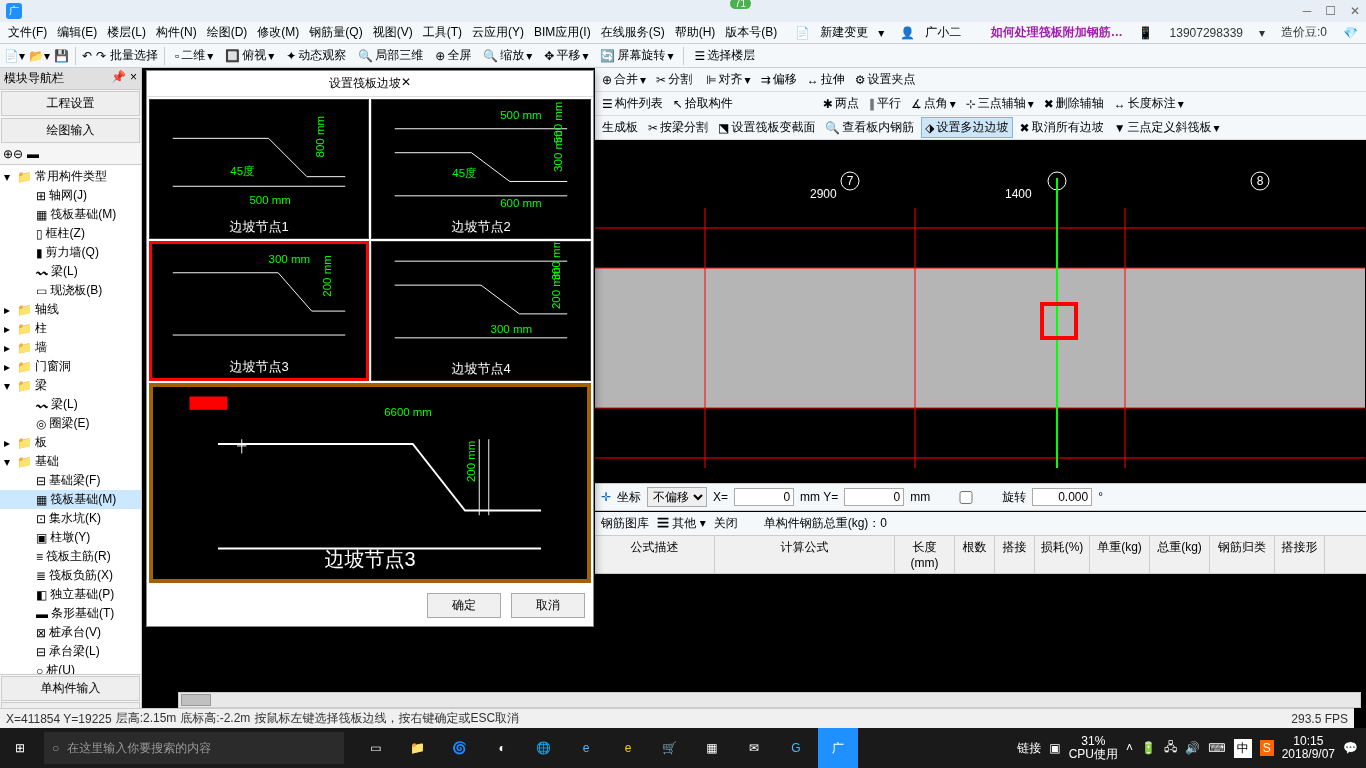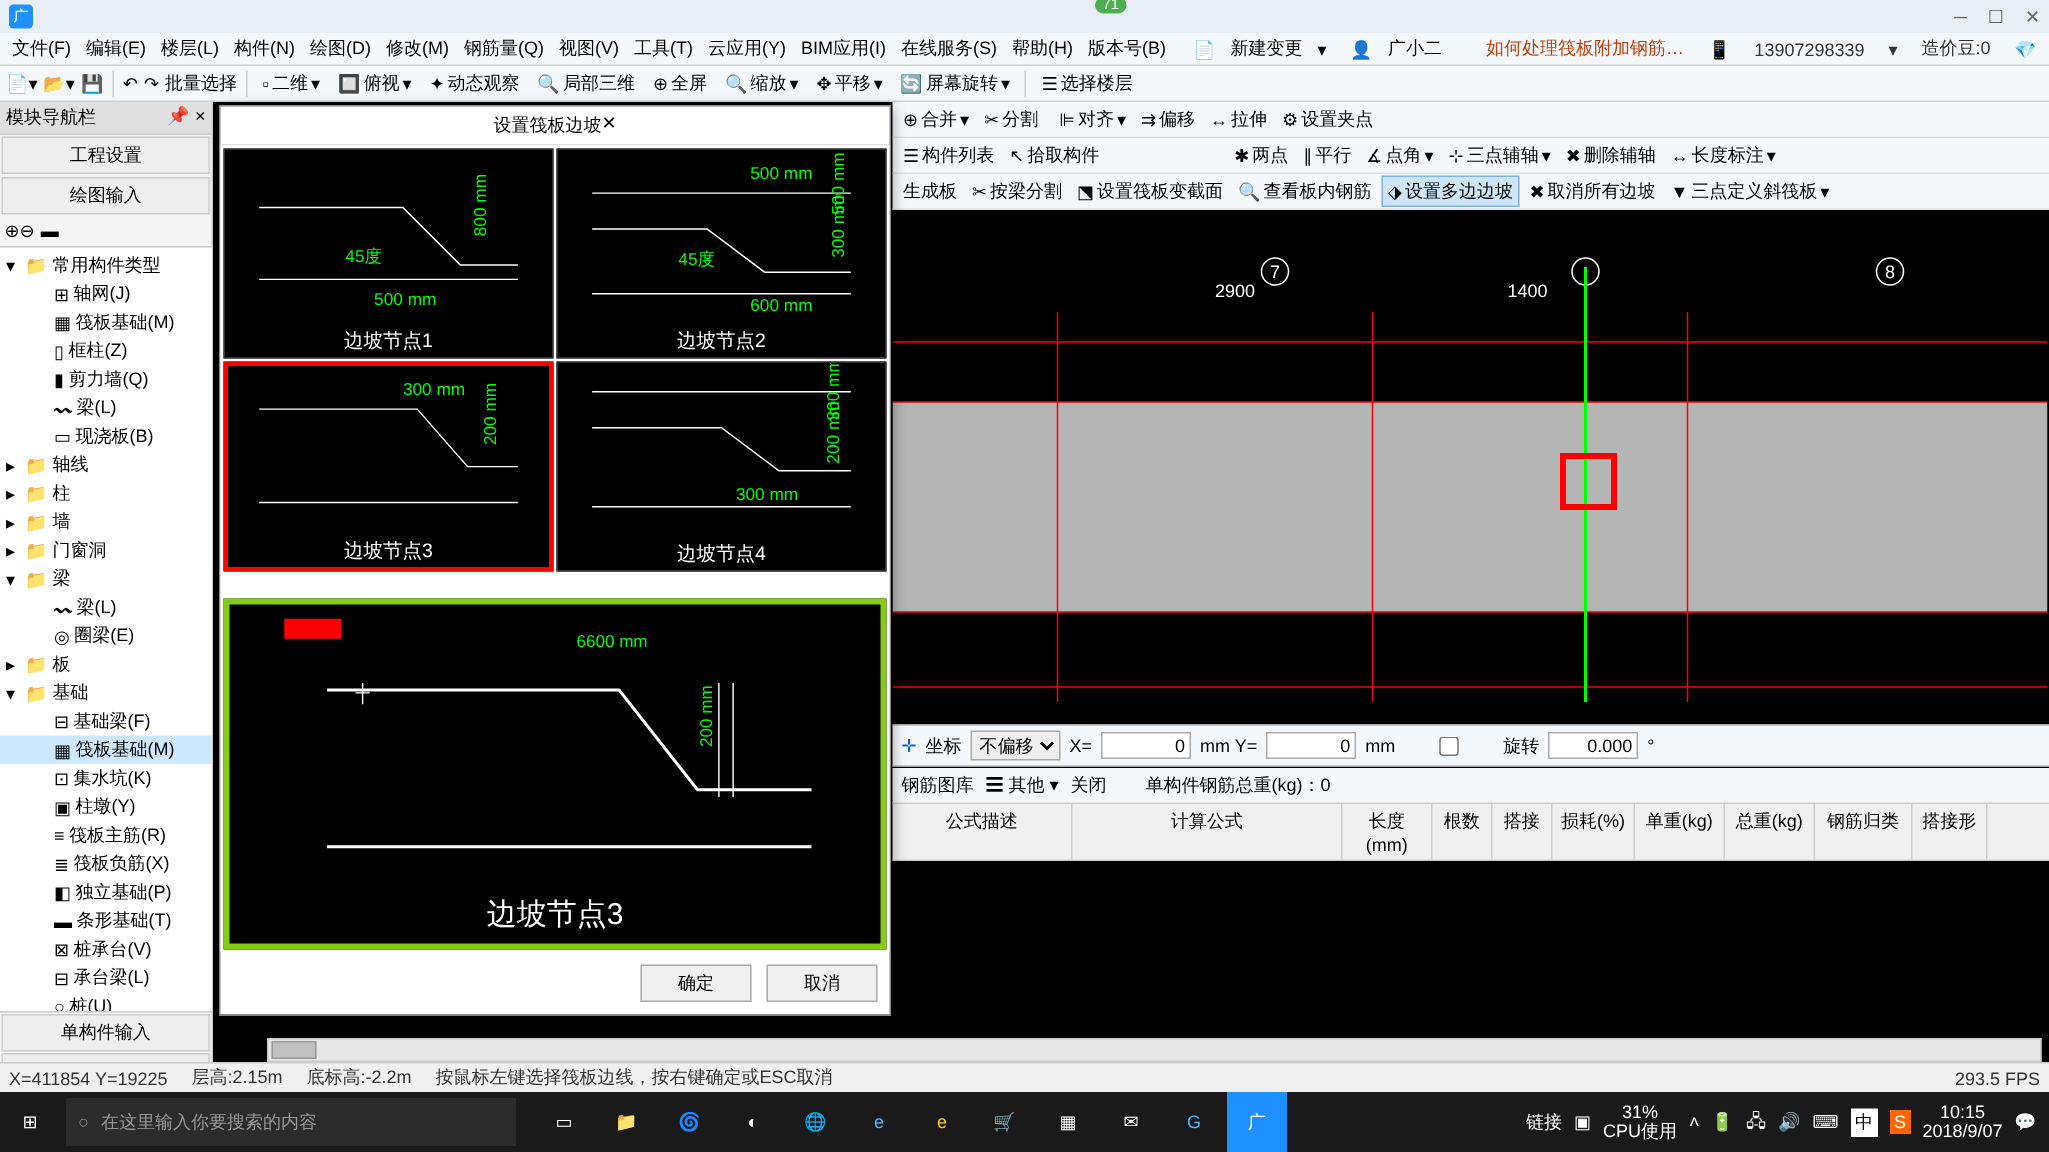--- a/index.html
+++ b/index.html
@@ -4,21 +4,21 @@
 <style>
 * { box-sizing: border-box; margin: 0; padding: 0; font-family: "Microsoft YaHei", sans-serif; font-size: 12px; }
 body { background: #f0f0f0; width: 1366px; height: 768px; overflow: hidden; position: relative; }
 .titlebar { height: 22px; background: #e8eef5; display: flex; align-items: center; padding: 0 6px; color: #888; position: relative; }
 .titlebar .icon { width: 16px; height: 16px; background: #1e90ff; border-radius: 3px; margin-right: 6px; display: flex; align-items: center; justify-content: center; color: #fff; font-size: 10px; }
 .titlebar .badge { position: absolute; left: 730px; top: -2px; background: #4caf50; color: #fff; border-radius: 10px; padding: 0 5px; font-size: 10px; }
 .titlebar .winbtns { margin-left: auto; display: flex; gap: 14px; color: #666; }
 .menubar { height: 22px; background: #f5f8fb; display: flex; align-items: center; padding: 0 4px; gap: 2px; border-bottom: 1px solid #d0d0d0; }
 .menubar span { padding: 2px 4px; cursor: pointer; }
 .menubar .right { margin-left: auto; display: flex; align-items: center; gap: 8px; color: #333; }
-.menubar .link { color: #c2410c; }
+.menubar .link { color: #a21caf; font-weight: bold; }
 .toolbar { height: 24px; background: #f5f8fb; display: flex; align-items: center; padding: 0 4px; gap: 4px; border-bottom: 1px solid #d0d0d0; }
 .toolbar .btn { padding: 1px 4px; display: flex; align-items: center; gap: 2px; }
 .toolbar .sep { width: 1px; height: 18px; background: #ccc; margin: 0 2px; }
 .main { display: flex; height: 660px; }
 .nav { width: 142px; background: #f5f5f5; border-right: 1px solid #ccc; display: flex; flex-direction: column; }
 .nav-title { padding: 2px 4px; background: #e0e0e0; border-bottom: 1px solid #ccc; display: flex; justify-content: space-between; }
 .nav-tab { padding: 3px 0; text-align: center; background: #eee; border: 1px solid #ccc; margin: 1px; }
 .nav-icons { padding: 3px; display: flex; gap: 4px; border-bottom: 1px solid #ccc; }
 .tree { flex: 1; overflow: auto; padding: 2px 0; background: #fff; }
 .tree-item { padding: 1px 2px 1px 18px; display: flex; align-items: center; gap: 3px; cursor: pointer; white-space: nowrap; }
@@ -32,34 +32,34 @@
 .ribbon-row .btn { display: flex; align-items: center; gap: 2px; padding: 1px 3px; }
 .ribbon-row .btn.active { border: 1px solid #7eb4ea; background: #cde6f7; }
 .dialog { position: absolute; left: 146px; top: 70px; width: 448px; background: #fff; border: 1px solid #888; box-shadow: 2px 2px 8px rgba(0,0,0,0.3); z-index: 100; }
 .dlg-title { padding: 4px 8px; display: flex; justify-content: center; border-bottom: 1px solid #ddd; }
 .dlg-body { background: #fff; padding: 2px; }
 .thumbs { display: grid; grid-template-columns: 1fr 1fr; gap: 2px; }
 .thumb { background: #000; color: #fff; text-align: center; position: relative; height: 140px; border: 1px solid #333; }
 .thumb.sel { border: 3px solid #ff0000; }
 .thumb .cap { position: absolute; bottom: 2px; left: 0; right: 0; font-size: 13px; }
 .thumb svg { width: 100%; height: 115px; }
-.preview { background: #000; color: #fff; height: 234px; position: relative; border: 4px solid #84cc16; margin-top: 18px; }
+.preview { background: #000; color: #fff; height: 200px; position: relative; border: 4px solid #a16207; margin-top: 2px; }
 .preview .cap { position: absolute; bottom: 6px; left: 0; right: 0; text-align: center; font-size: 20px; }
 .dlg-foot { padding: 8px; display: flex; justify-content: flex-end; gap: 10px; }
 .dlg-foot button { padding: 3px 24px; background: #f0f0f0; border: 1px solid #aaa; }
 .coord-bar { position: absolute; left: 595px; top: 480px; right: 0; background: #f5f8fb; padding: 3px 6px; display: flex; align-items: center; gap: 6px; border-top: 1px solid #ccc; border-bottom: 1px solid #ccc; }
 .coord-bar input { width: 60px; text-align: right; border: 1px solid #aaa; padding: 1px 3px; }
 .coord-bar select { border: 1px solid #aaa; padding: 1px; }
 .info-bar { position: absolute; left: 595px; top: 509px; right: 0; background: #f5f8fb; padding: 3px 6px; display: flex; gap: 8px; border-bottom: 1px solid #ccc; }
 .table { position: absolute; left: 595px; top: 532px; right: 0; background: #fff; }
 .table-head { display: flex; background: #f0f0f0; border-bottom: 1px solid #ccc; }
 .table-head div { padding: 3px 4px; border-right: 1px solid #ccc; text-align: center; }
 .hscroll { position: absolute; left: 178px; right: 5px; bottom: 60px; height: 16px; background: #e8e8e8; border: 1px solid #ccc; }
 .hscroll-thumb { position: absolute; left: 2px; top: 1px; width: 30px; height: 12px; background: #c0c0c0; border: 1px solid #999; }
-.statusbar { position: absolute; left: 0; right: 0; bottom: 40px; height: 20px; background: #f0f0f0; border-top: 1px solid #ccc; display: flex; align-items: center; padding: 0 6px; gap: 16px; color: #333; }
+.statusbar { position: absolute; left: 0; right: 12px; bottom: 40px; height: 20px; background: #f0f0f0; border-top: 1px solid #ccc; display: flex; align-items: center; padding: 0 6px; gap: 4px; color: #333; }
 .statusbar .right { margin-left: auto; }
 .taskbar { position: absolute; left: 0; right: 0; bottom: 0; height: 40px; background: #1a1a1a; display: flex; align-items: center; color: #fff; }
 .taskbar .start { width: 40px; height: 40px; display: flex; align-items: center; justify-content: center; }
 .taskbar .search { flex: 0 0 300px; background: #2b2b2b; height: 32px; margin: 0 4px; display: flex; align-items: center; padding: 0 8px; color: #999; gap: 8px; }
 .taskbar .tray { margin-left: auto; display: flex; align-items: center; gap: 8px; padding: 0 8px; font-size: 11px; }
 .taskbar .apps { display: flex; gap: 2px; margin-left: 8px; }
 .taskbar .app { width: 40px; height: 40px; display: flex; align-items: center; justify-content: center; }
 .nav-bottom { border-top: 1px solid #ccc; }
 .red-mark { position: absolute; border: 4px solid #ff0000; width: 38px; height: 38px; }
 </style>

